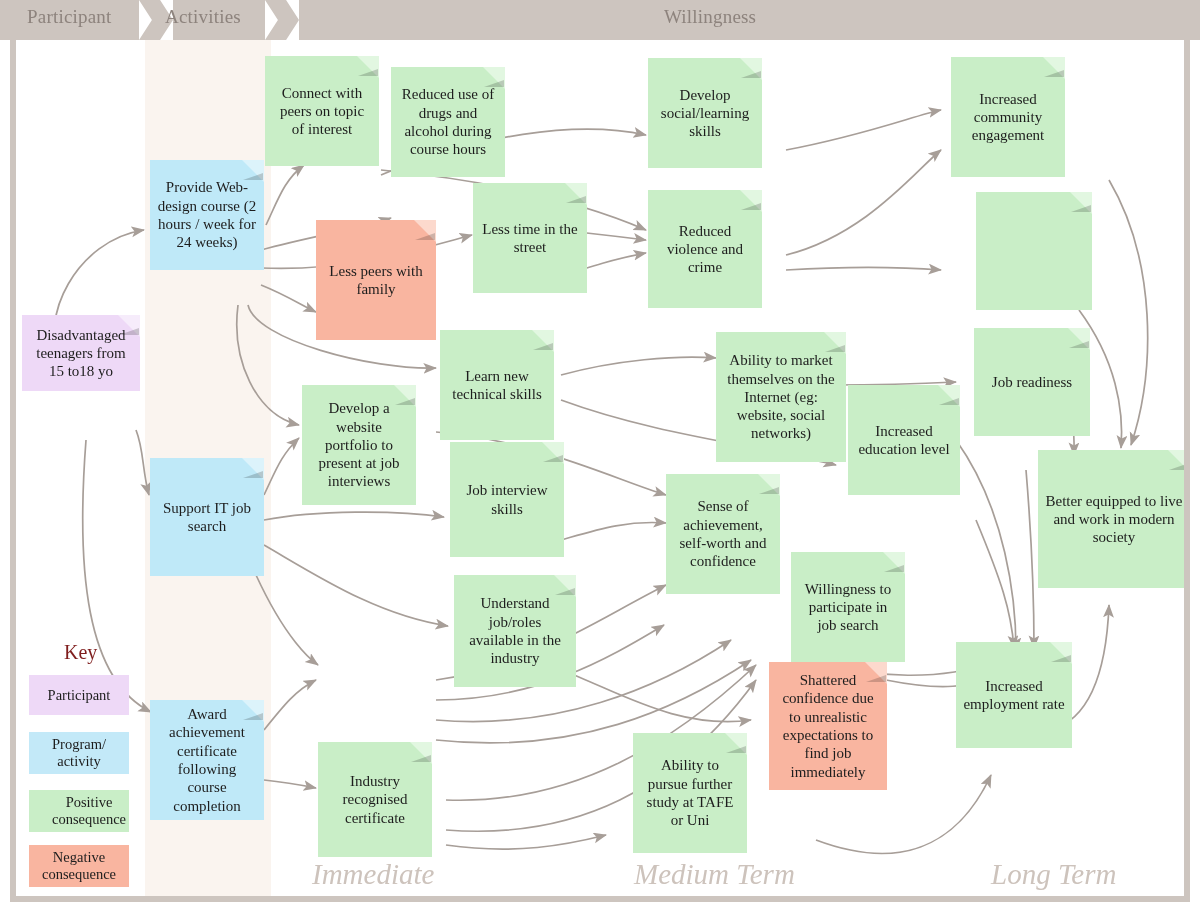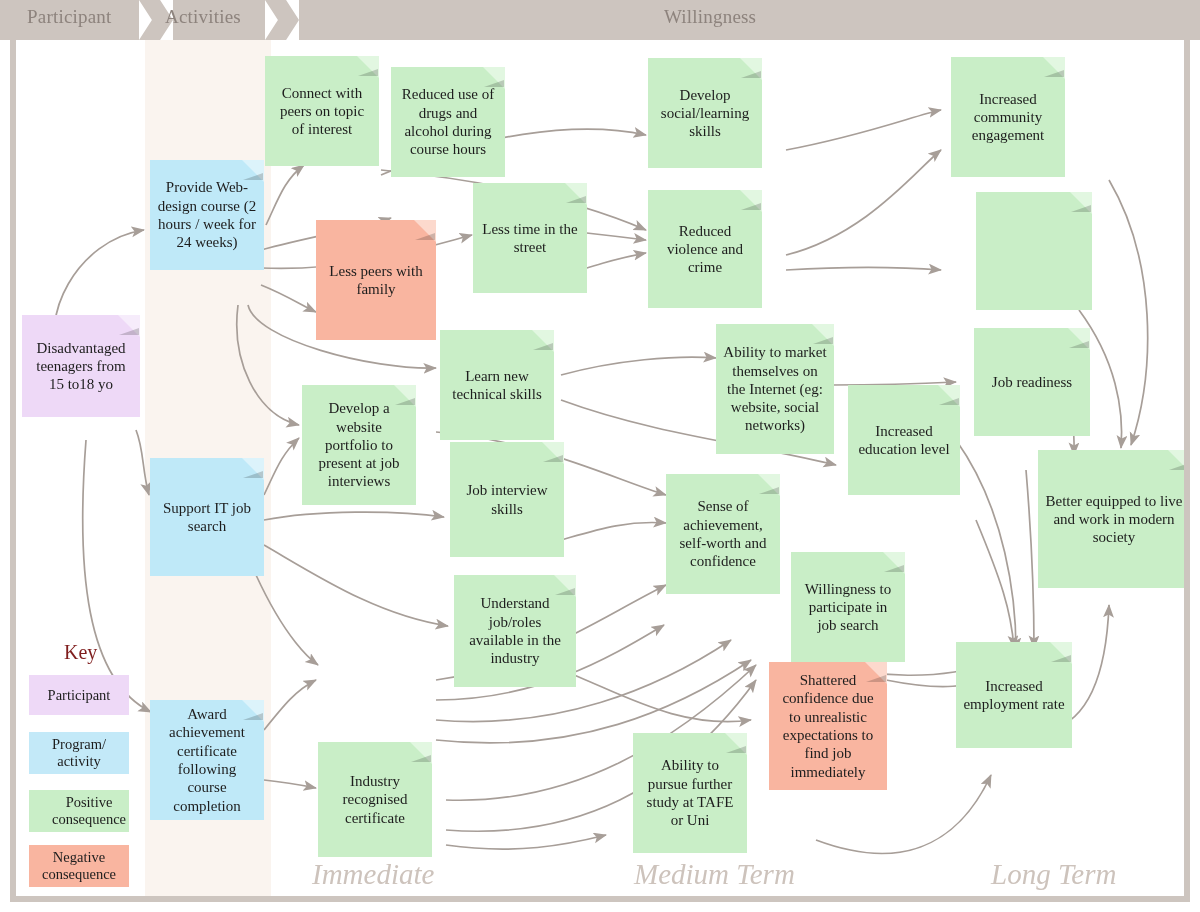--- a/index.html
+++ b/index.html
@@ -235,21 +235,21 @@
         <path d="M790,620 C860,640 930,640 975,622"></path>
         <path d="M870,640 C920,650 960,650 985,630"></path>
         <path d="M800,800 C880,830 940,810 975,735"></path>
         <path d="M1045,340 C1060,380 1058,400 1058,415"></path>
         <path d="M1093,140 C1140,220 1140,330 1115,405"></path>
         <path d="M1063,270 C1100,320 1108,370 1105,408"></path>
         <path d="M1035,690 C1070,680 1090,640 1093,565"></path>
       </g>
     </svg>
 
-    <div class="card purple" style="left:6px; top:275px; width:118px; height:102px;">
+    <div class="card purple" style="left:6px; top:275px; width:118px; height:76px;">
       <span class="fold">
           <span class="tri-light"></span>
           <span class="tri-dark"></span>
         </span>
       <span class="txt">Disadvantaged teenagers from 15 to18 yo</span>
     </div>
 
     <div class="card blue" style="left:134px; top:120px; width:114px; height:110px;">
       <span class="fold">
           <span class="tri-light"></span>
@@ -356,21 +356,21 @@
     </div>
 
     <div class="card green" style="left:632px; top:150px; width:114px; height:118px;">
       <span class="fold">
           <span class="tri-light"></span>
           <span class="tri-dark"></span>
         </span>
       <span class="txt">Reduced violence and crime</span>
     </div>
 
-    <div class="card green" style="left:700px; top:284px; width:118px; height:130px;">
+    <div class="card green" style="left:700px; top:292px; width:130px; height:130px;">
       <span class="fold">
           <span class="tri-light"></span>
           <span class="tri-dark"></span>
         </span>
       <span class="txt">Ability to market themselves on the Internet (eg: website, social networks)</span>
     </div>
 
     <div class="card green" style="left:832px; top:345px; width:112px; height:110px;">
       <span class="fold">
           <span class="tri-light"></span>

